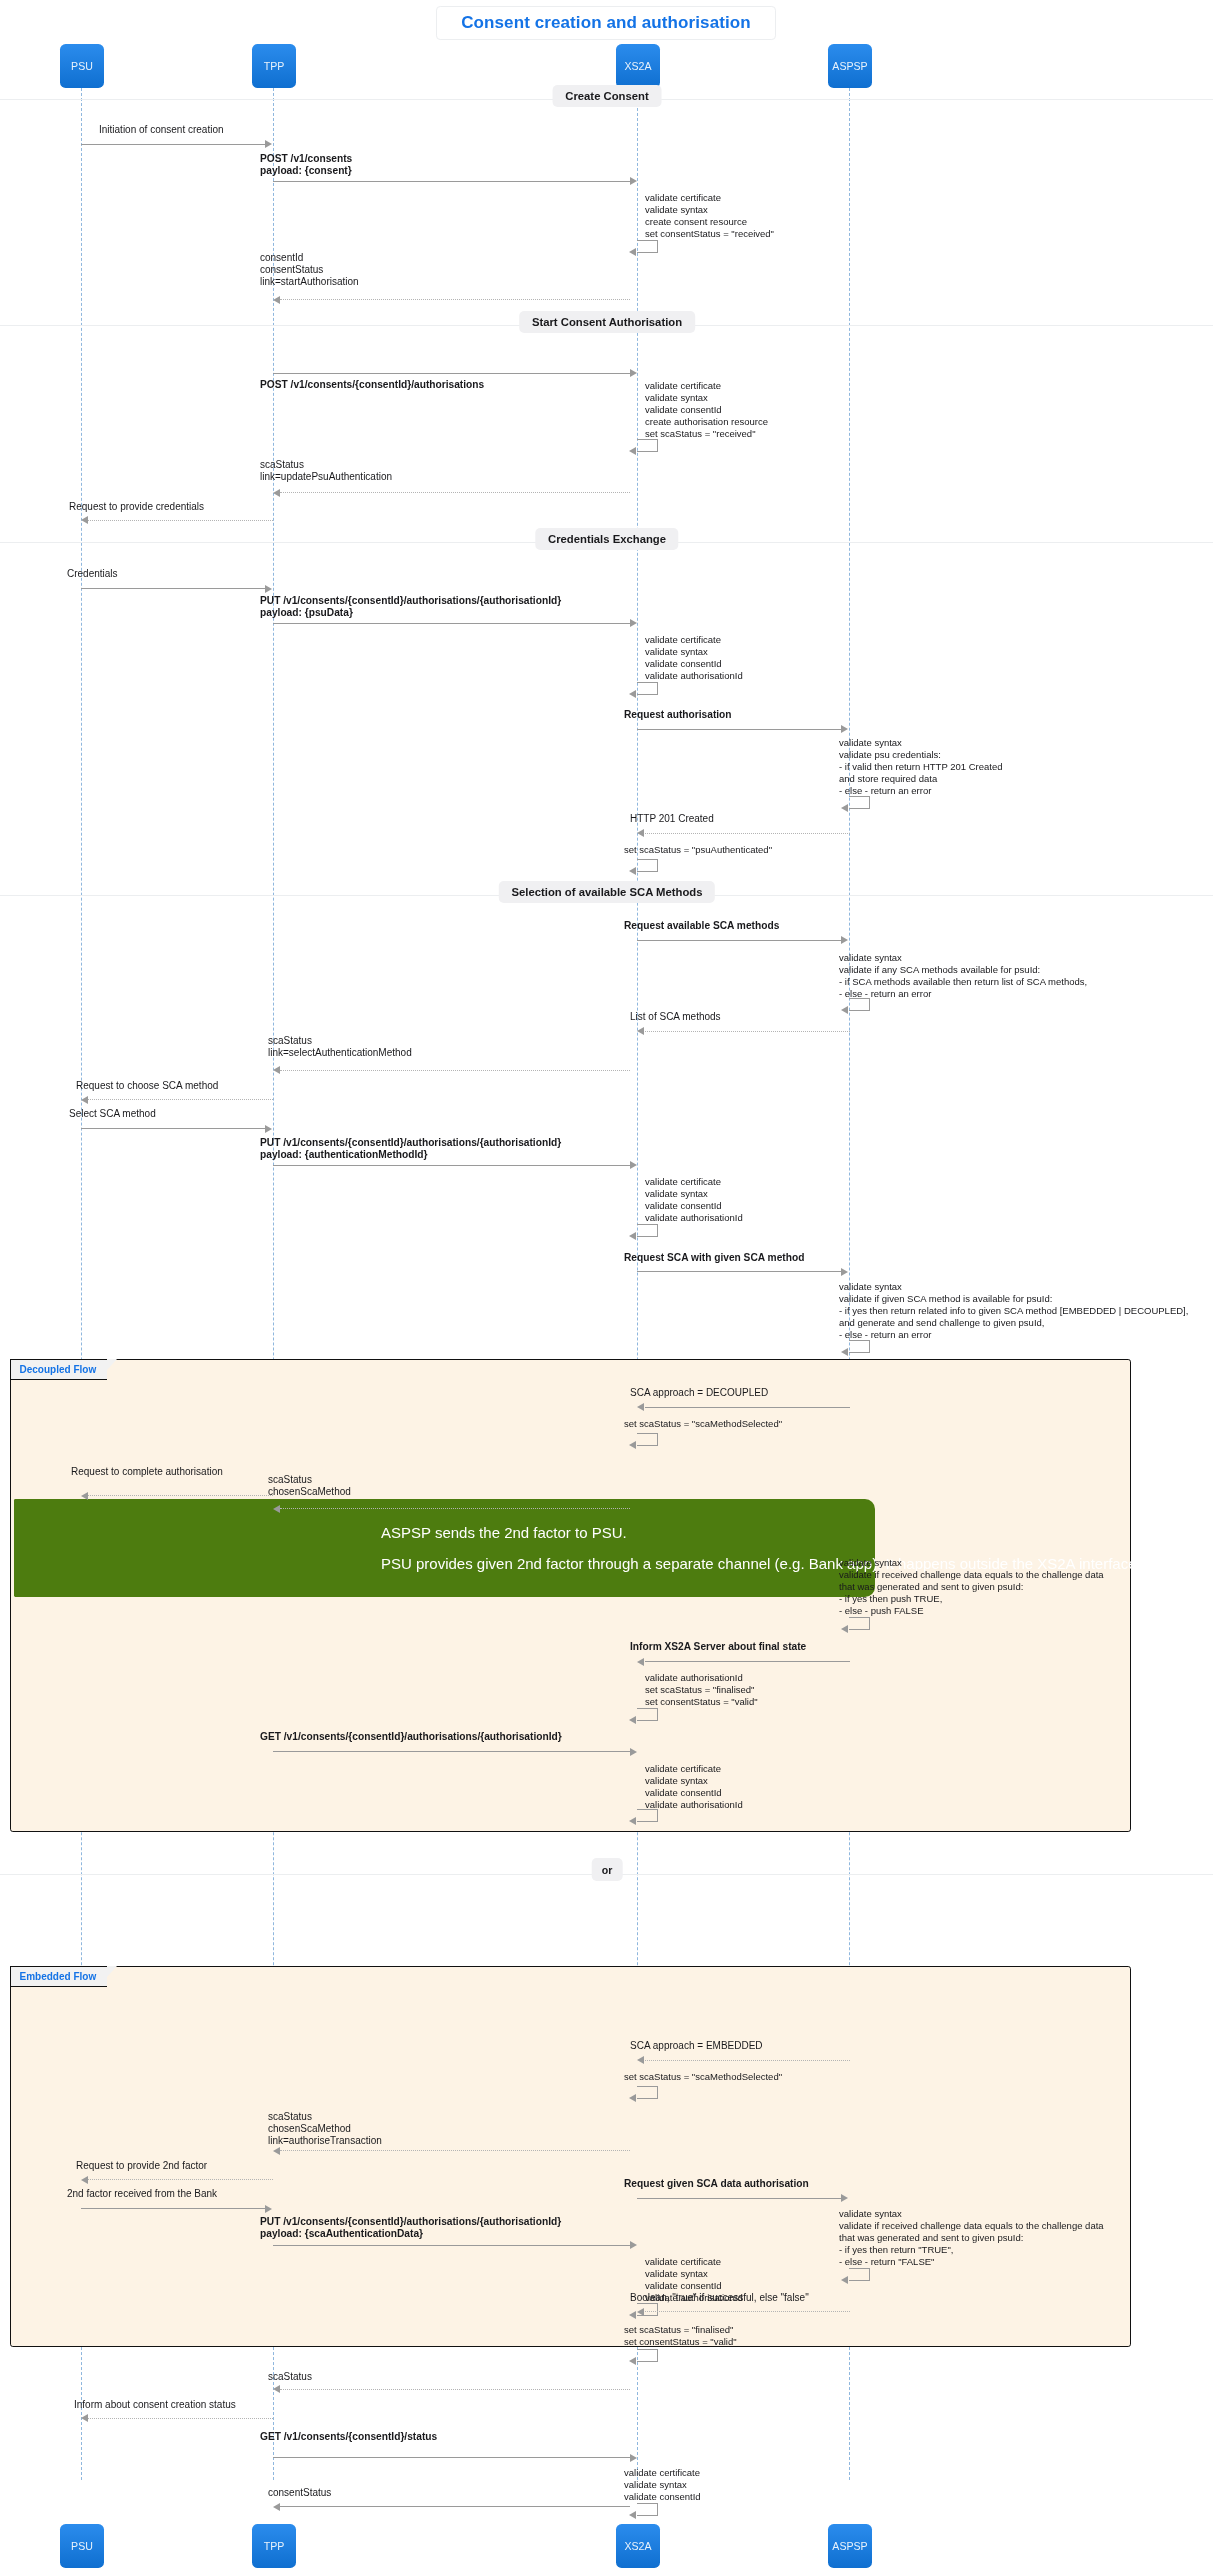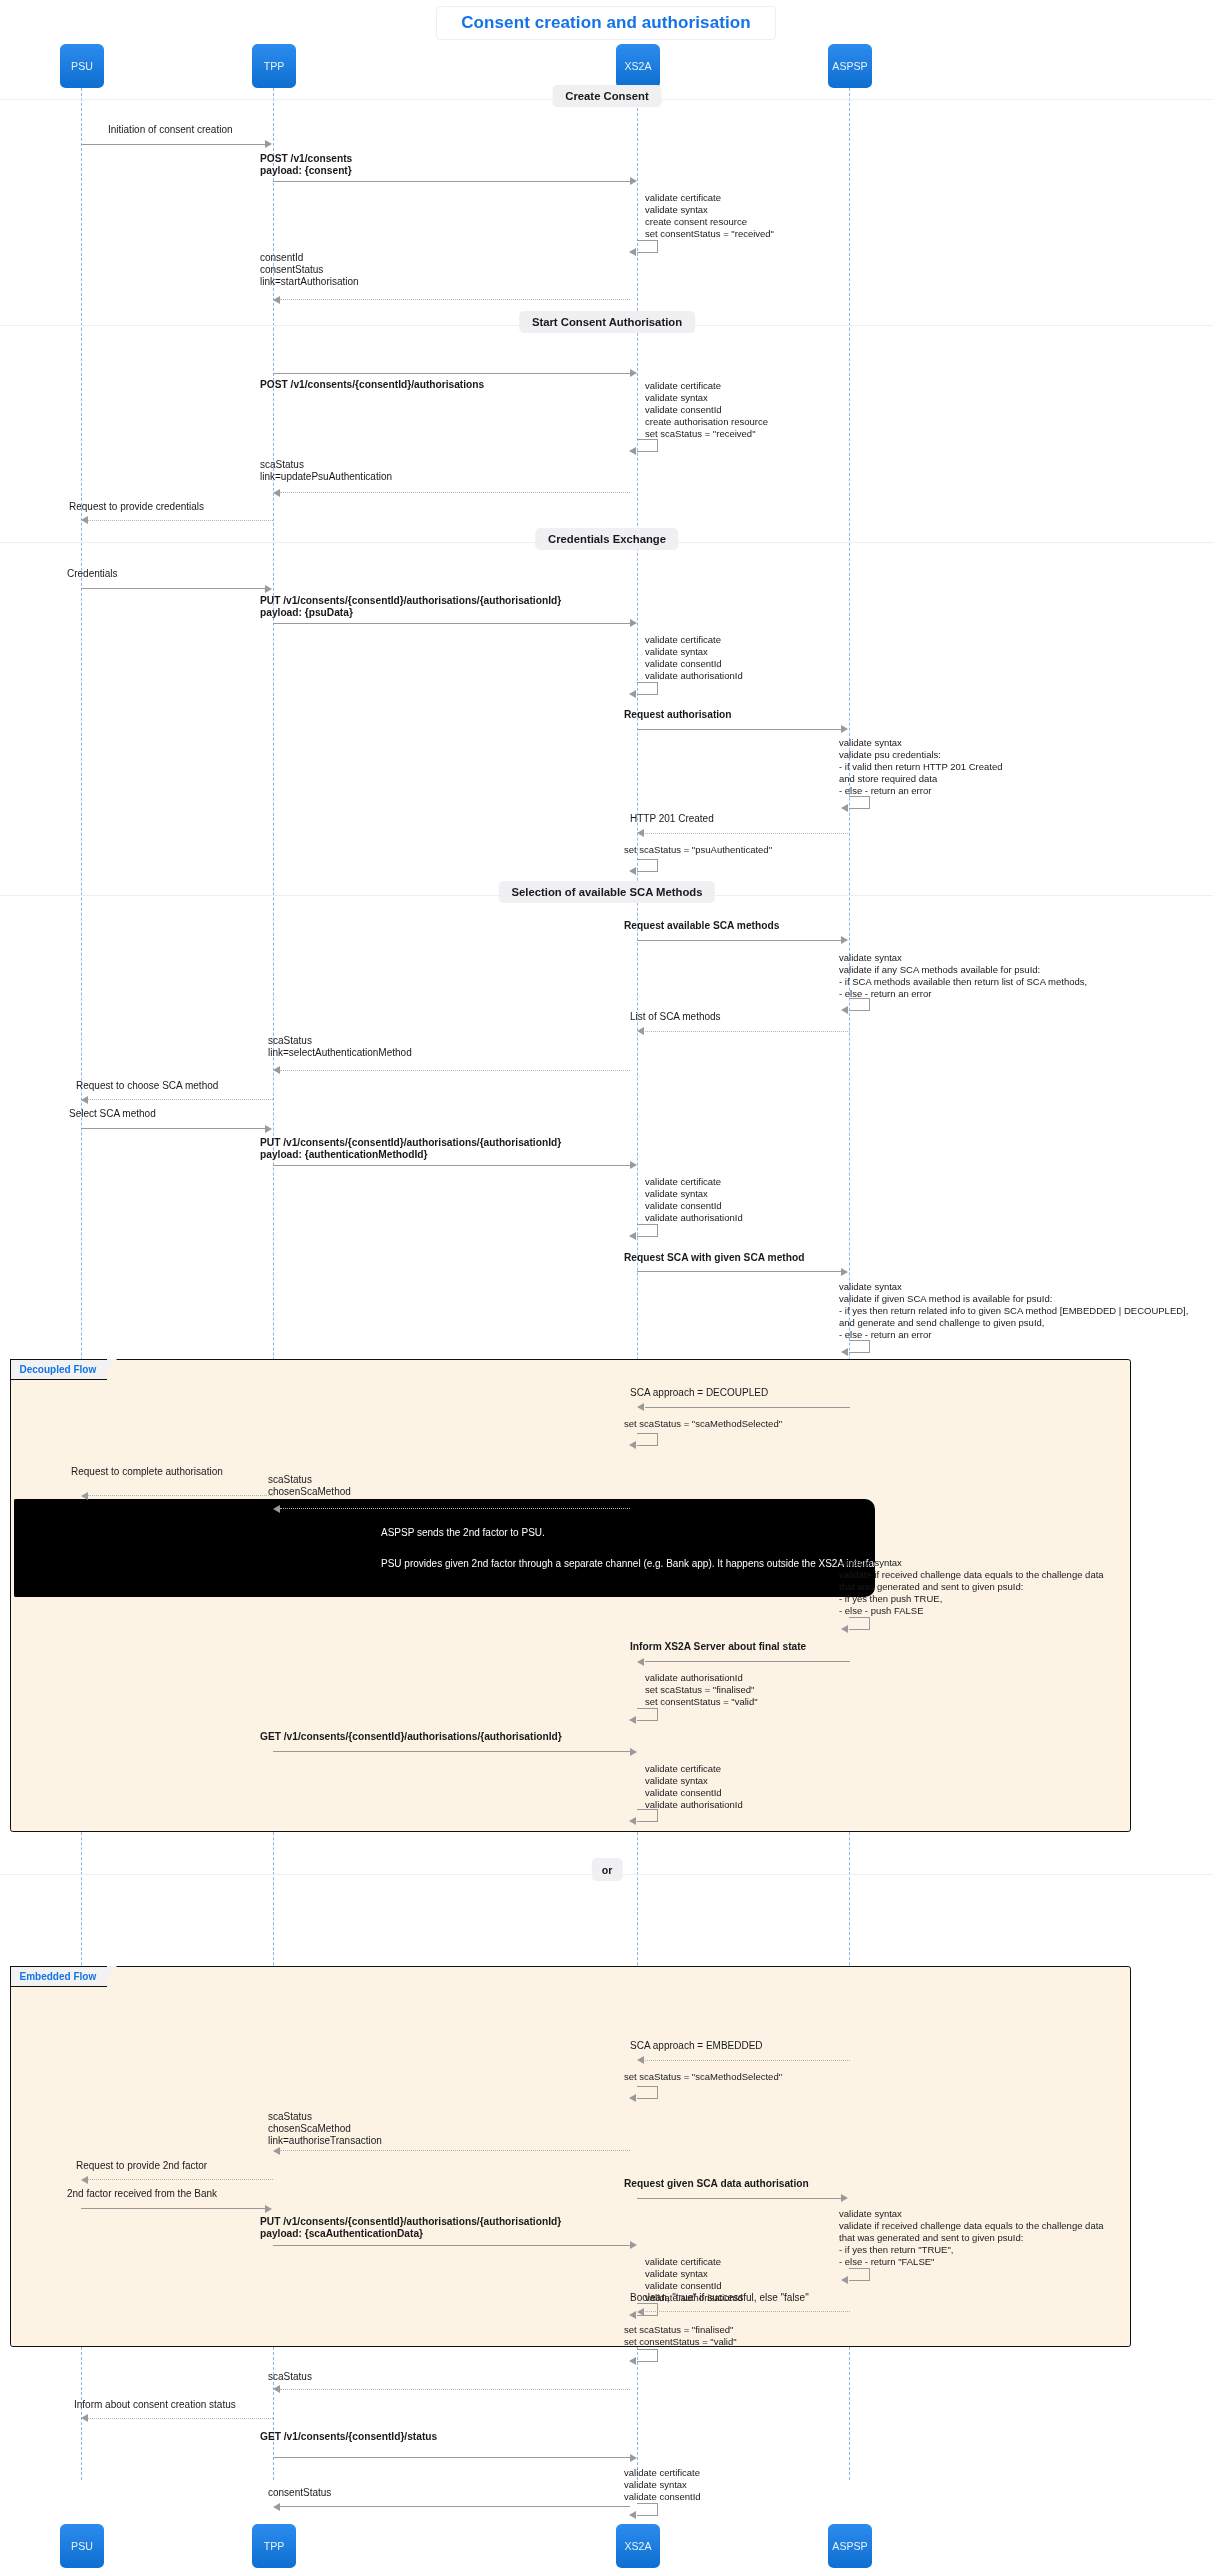--- a/index.html
+++ b/index.html
@@ -149,23 +149,23 @@
     position:absolute;
     right:-10px;top:-1.4px;
     width:0;height:0;
     border-top:11.3px solid #f2f2f2;
     border-right:10px solid transparent;
     border-bottom:11.3px solid transparent;
   }
   
   .banner{
     position:absolute;
-    background:#000000;
+    background:#4d7c0f;
     color:#ffffff;
-    font-size:10px;
+    font-size:15px;
     line-height:15.5px;
     padding:10px 0 10px 367px;
     box-sizing:border-box;
     white-space:pre;
     border-radius:1.4px 10px 10px 1.4px;
     z-index:5;
   }
   .layer-top{ z-index:8; }
 </style>
 </head>
@@ -234,21 +234,21 @@
 
   <div class="frame" style="left:10px;top:1966px;width:1121px;height:381px;"></div>
   <div class="frame-tab" style="left:10px;top:1966px;">
     <span>Embedded Flow</span></div>
 
   <div class="banner" style="left:14px;top:1499px;width:861px;">
 <span>ASPSP sends the 2nd factor to PSU.</span>
 <br><span>PSU provides given 2nd factor through a separate channel (e.g. Bank app). It happens outside the XS2A interface.</span>
   </div>
 
-  <div class="msg-label" style="left:76px;top:124px;padding-left:32px;">Initiation of consent creation</div>
+  <div class="msg-label" style="left:67px;top:124px;padding-left:32px;">Initiation of consent creation</div>
   <div class="msg" style="left:81px;top:144px;width:185px;"></div>
   <div class="arrowhead right" style="left:265px;top:140px;"></div>
 
   <div class="msg-label bold" style="left:260px;top:153px;"><span style="white-space:pre-line;font-weight:inherit;">POST /v1/consents
 payload: {consent}</span></div>
   <div class="msg" style="left:273px;top:181px;width:357px;"></div>
   <div class="arrowhead right" style="left:630px;top:177px;"></div>
 
   <div class="note" style="left:645px;top:192px;"><span>validate certificate
 validate syntax

